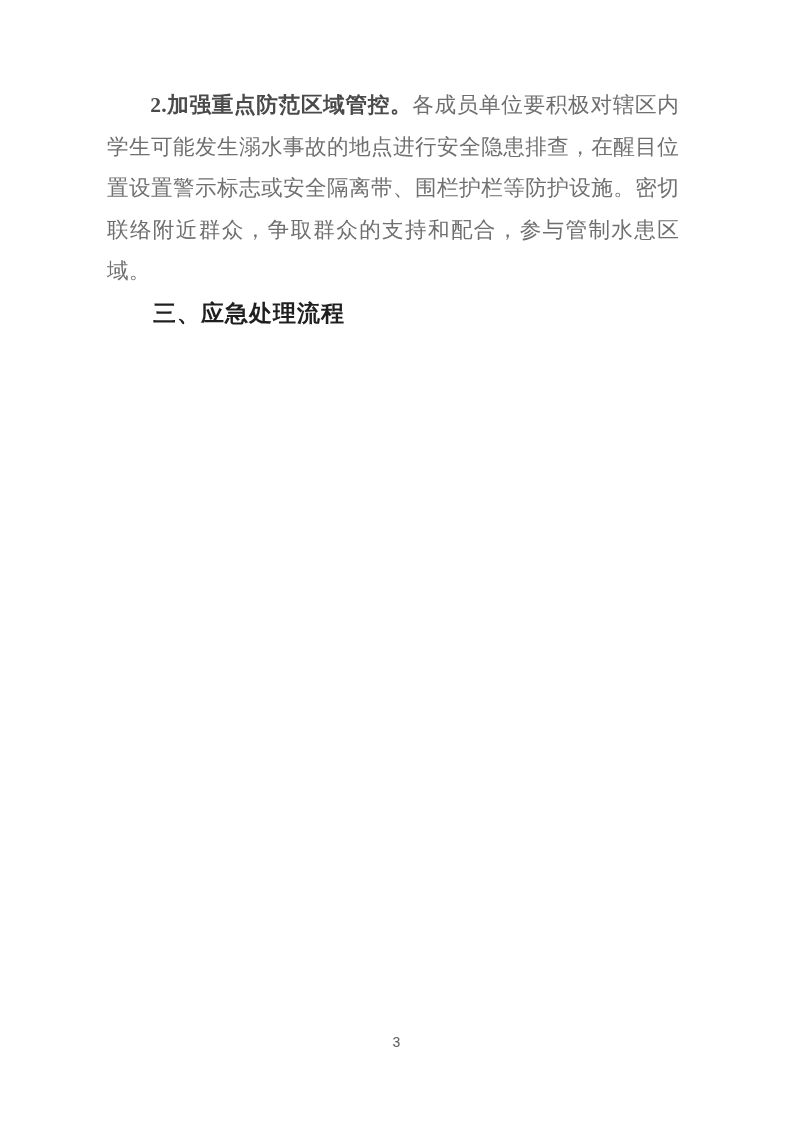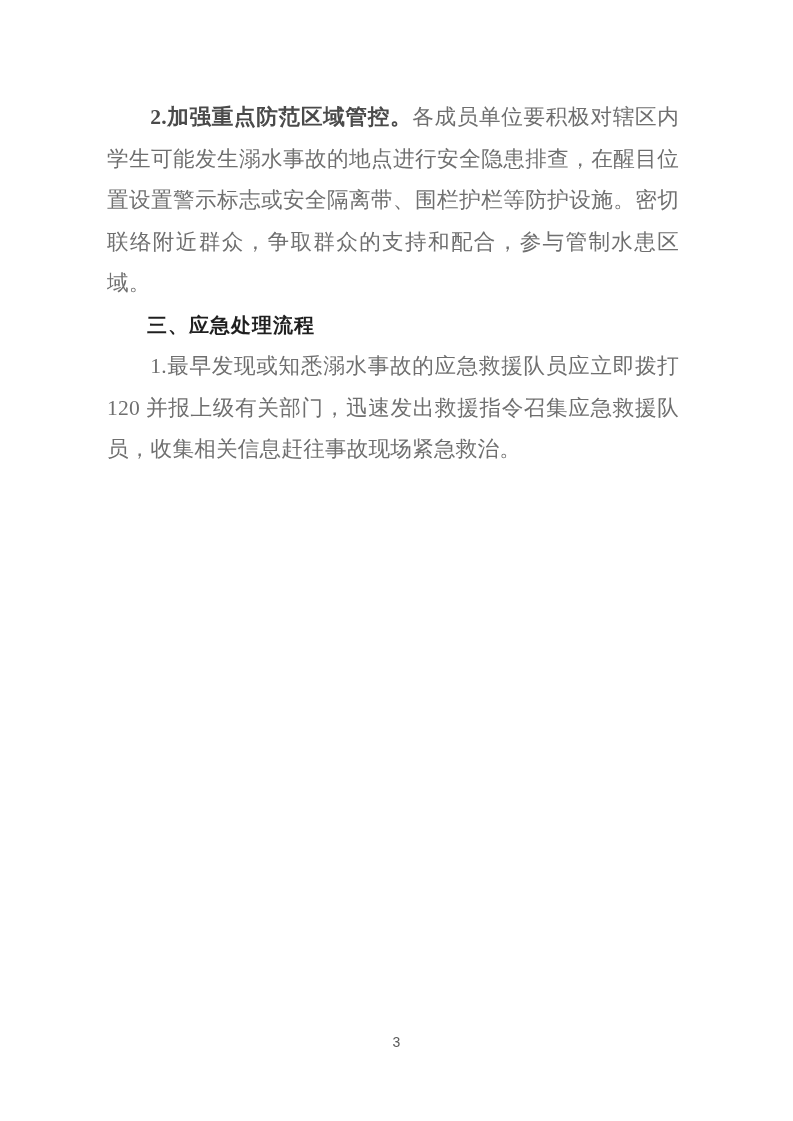--- a/index.html
+++ b/index.html
@@ -11,21 +11,21 @@
     position: relative;
     width: 793px;
     height: 1121px;
     background: #ffffff;
     overflow: hidden;
     font-family: "Liberation Serif", serif;
   }
   .content {
     position: absolute;
     left: 107px;
-    top: 97px;
+    top: 85px;
     width: 572px;
     font-size: 21.6px;
     line-height: 41.5px;
     color: #6f6f6f;
     text-align: justify;
     text-justify: inter-ideograph;
     word-break: break-all;
     letter-spacing: 0.2px;
   }
   .para {
@@ -34,21 +34,21 @@
   }
   .para .lead {
     font-weight: bold;
     color: #4a4a4a;
   }
   .heading {
     margin: 0;
     text-indent: 2em;
     font-family: "Liberation Sans", sans-serif;
     font-weight: bold;
-    font-size: 20px;
+    font-size: 23px;
     line-height: 41.5px;
     color: #1f1f1f;
     letter-spacing: 1px;
   }
   .page-number {
     position: absolute;
     top: 1031px;
     left: 0;
     width: 100%;
     text-align: center;
@@ -63,20 +63,19 @@
 
 <div class="page">
   <div class="content">
 
     <p class="para"><span class="lead">2.加强重点防范区域管控。</span><span>各成员单位要积极对辖区内学生可能发生溺水事故的地点进行安全隐患排查，在醒目位置设置警示标志或安全隔离带、围栏护栏等防护设施。密切联络附近群众，争取群众的支持和配合，参与管制水患区域。</span></p>
 
 
 
     <h3 class="heading">三、应急处理流程</h3>
 
-    <p class="para"><span>1.最早发现或知悉溺水事故的应急救援队员应立即拨打 120 并报上级有关部门，迅速发出救援指令召集应急救援队员，收集相关信息赶往事故现场紧急救治。</span></p>
 
 
 
   </div>
 
   <div class="page-number">3</div>
 </div>
 
 </body></html>

